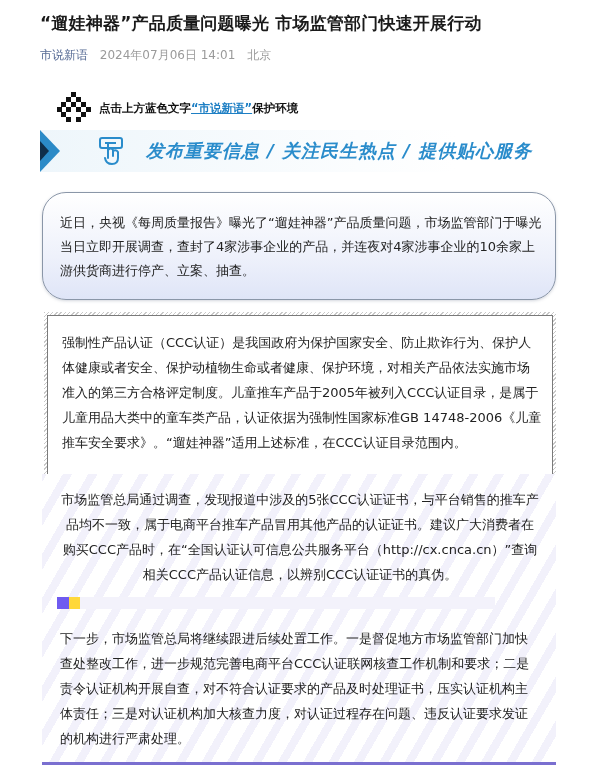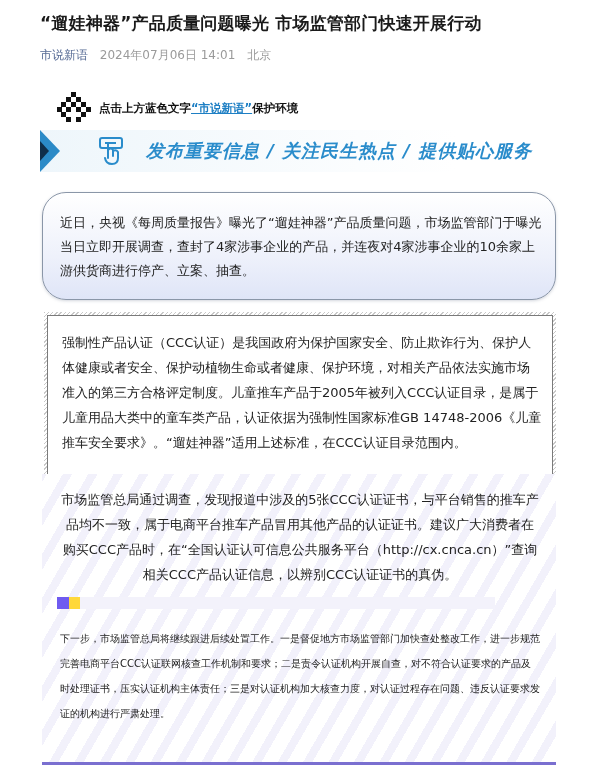--- a/index.html
+++ b/index.html
@@ -42,21 +42,21 @@
   .ccc-inner p { position: absolute; left: 14px; top: 14px; width: 480px; font-size: 13px; line-height: 25px; color: #222; }
 
   .striped { position: absolute; left: 42px; top: 474px; width: 514px; height: 290px;
              background: repeating-linear-gradient(-60deg, #ffffff 0 14px, #f2f1fb 14px 22px); }
   .p3 { position: absolute; left: 60px; top: 487px; width: 480px; font-size: 13px; line-height: 25px; color: #222; text-align: center; }
 
   .divider-bar { position: absolute; left: 57px; top: 597px; width: 438px; height: 12px; background: #f3f2fb; }
   .sq-purple { position: absolute; left: 57px; top: 597px; width: 12px; height: 12px; background: #6f5bf0; }
   .sq-yellow { position: absolute; left: 69px; top: 597px; width: 11px; height: 12px; background: #ffd83a; }
 
-  .p4 { position: absolute; left: 60px; top: 626px; width: 480px; font-size: 10px; line-height: 25px; color: #222; }
+  .p4 { position: absolute; left: 60px; top: 626px; width: 480px; font-size: 13px; line-height: 25px; color: #222; }
 
   .bottom-line { position: absolute; left: 42px; top: 762px; width: 514px; height: 3px; background: #7a6fd0; }
 </style>
 </head>
 <body>
 
 <h1 class="title">“遛娃神器”产品质量问题曝光 市场监管部门快速开展行动</h1>
 
 <div class="meta">
   <span class="account">市说新语</span>

